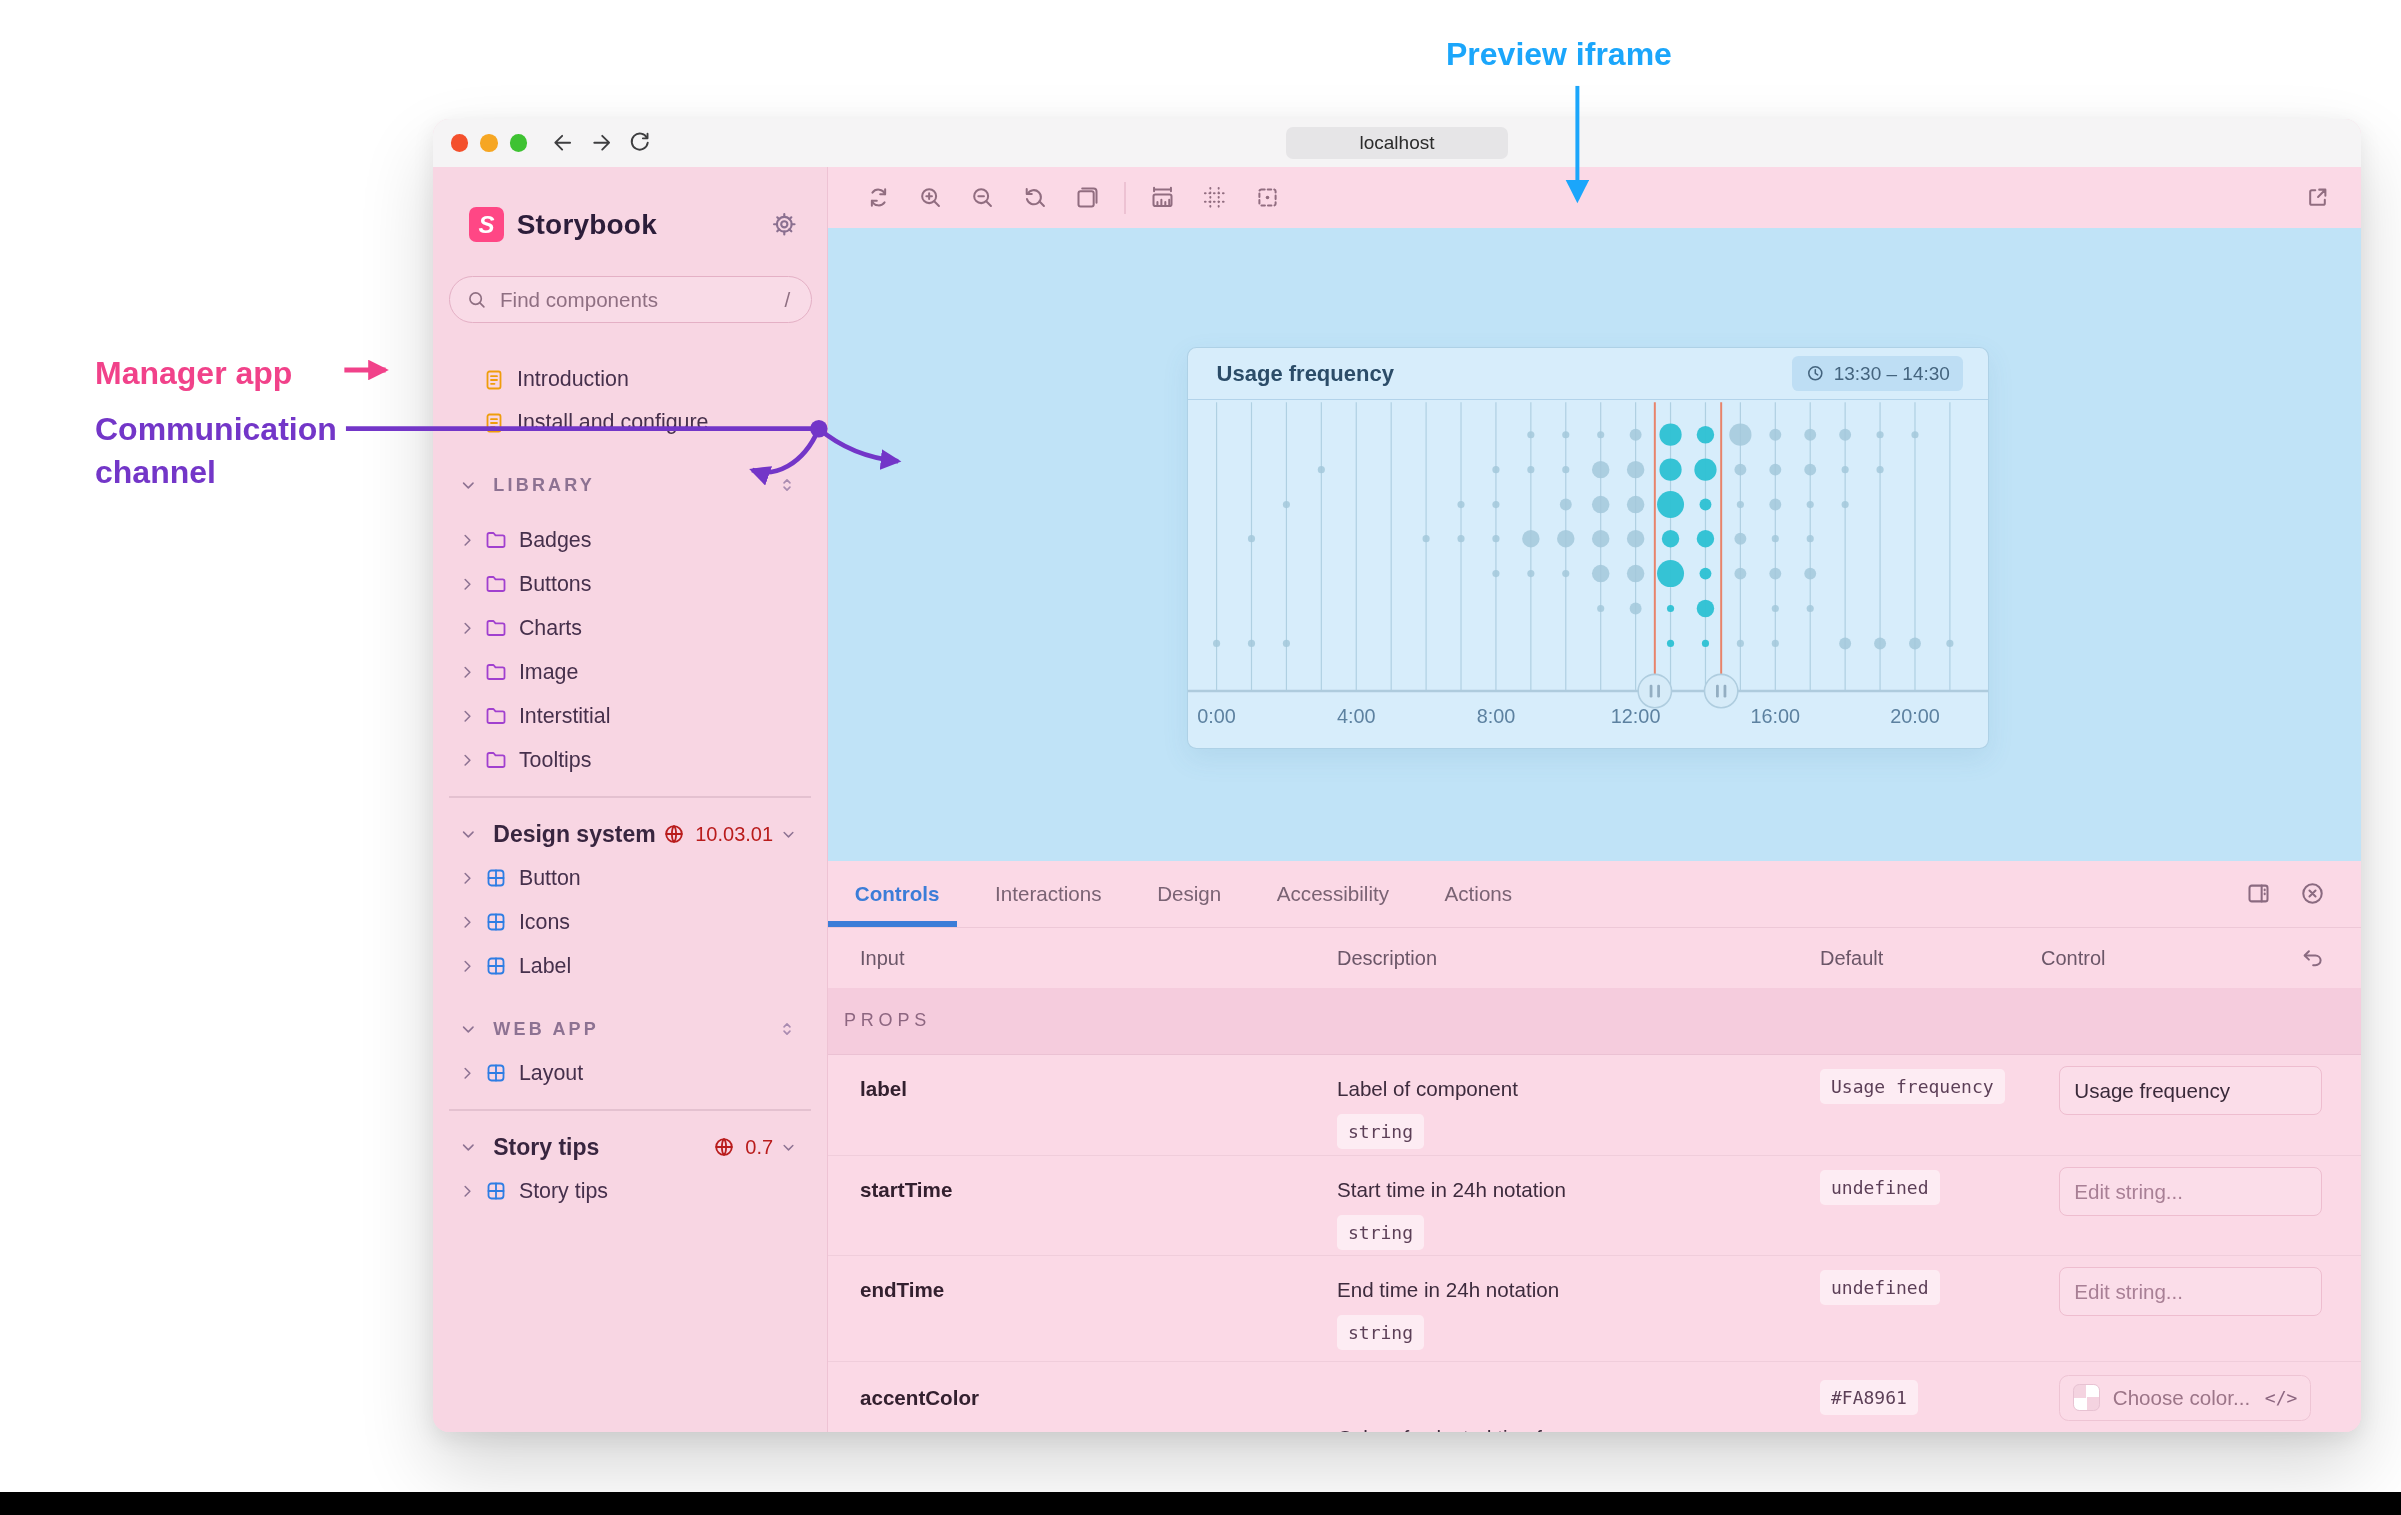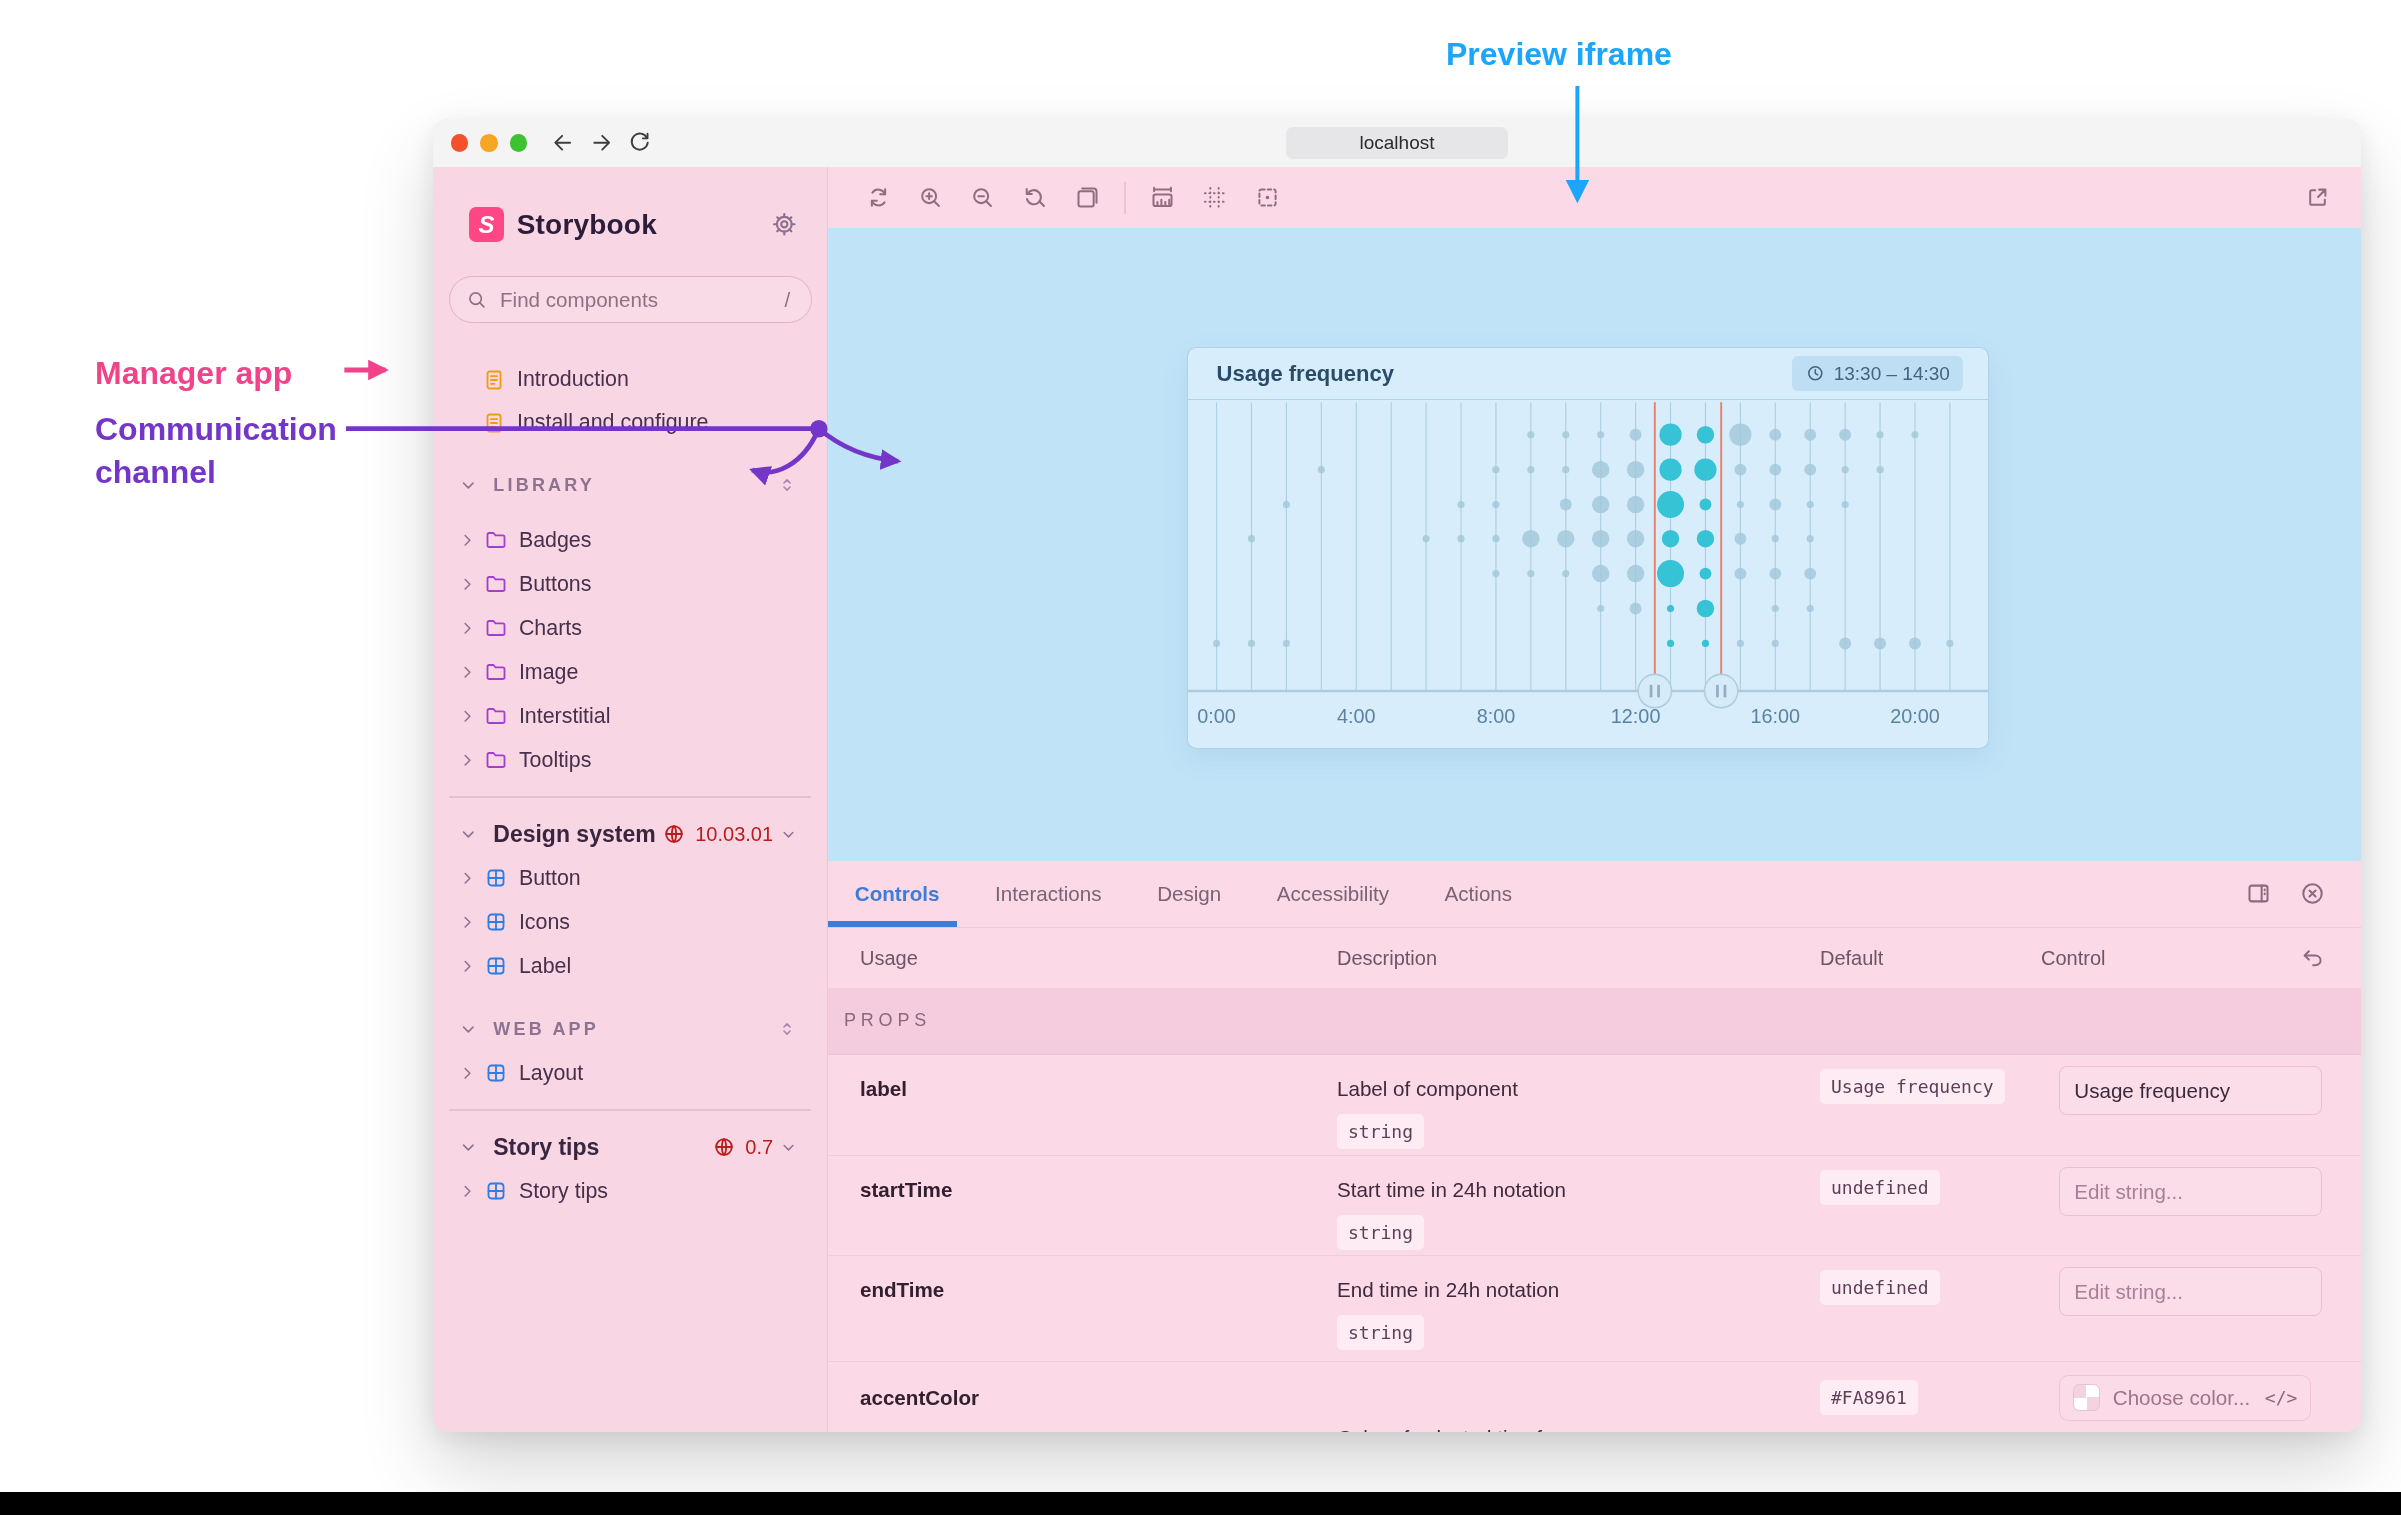--- a/index.html
+++ b/index.html
@@ -647,21 +647,21 @@
               </span>
             <div class="tab-underline" id="tabUnderline" style="background: rgb(59, 125, 216);"></div>
           </div>
           <div class="thead" id="thead">
             <span class="icon tabbar-ic" style="left:1471px;">
                 <svg viewBox="0 0 24 24" fill="none" stroke="currentColor" stroke-width="1.8" stroke-linecap="round" stroke-linejoin="round">
                   <path d="M8.8 6.5 5 10.2l3.8 3.7"></path>
                   <path d="M5.6 10.2h8.9c2.6 0 4.7 1.9 4.7 4.3s-2.1 4.3-4.7 4.3h-1.9"></path>
                 </svg>
               </span>
-          <span class="th" style="left: 32px;">Usage</span>
+          <span class="th" style="left: 32px;">Input</span>
               <span class="th" style="left: 509px;">Description</span>
               <span class="th" style="left: 992px;">Default</span>
               <span class="th" style="left: 1213px;">Control</span>
             </div>
           <div class="props">
             <span>PROPS</span>
           </div>
           <div id="tableRows">
               <div class="ctl-row" style="height: 100px;">
                 <span class="cname" style="top: 22px;">label</span>

